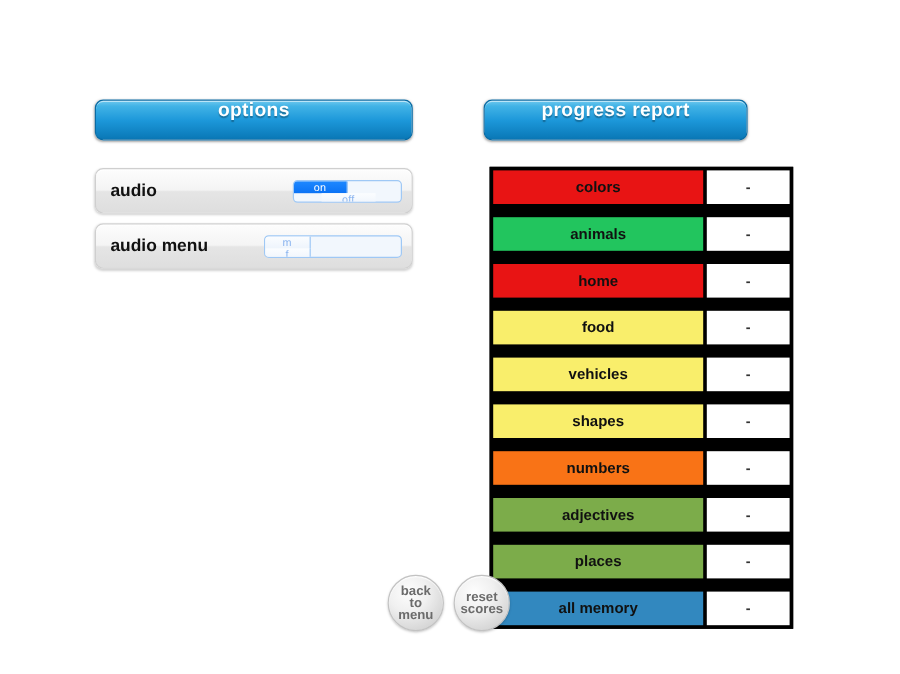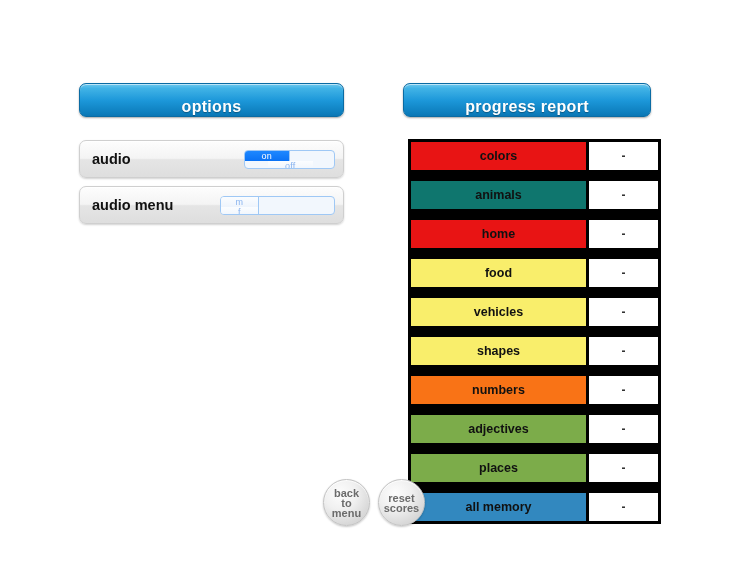--- a/index.html
+++ b/index.html
@@ -24,33 +24,33 @@
     background: linear-gradient(to bottom,
                 #6ec8ee 0%,
                 #41b3e6 14%,
                 #1c97d9 52%,
                 #0c7cbb 93%,
                 #0a76b4 100%);
     border: 1px solid #0a6ba3;
     box-shadow: inset 0 1px 0 rgba(255,255,255,0.55),
                 0 1px 2px rgba(0,0,0,0.35);
     display: flex;
-    align-items: flex-end;
+    align-items: flex-start;
     justify-content: center;
     color: #ffffff;
     font-size: 16px;
     font-weight: bold;
     letter-spacing: 0.3px;
     text-shadow: 0 1px 1px rgba(0,0,0,0.30);
     box-sizing: border-box;
     cursor: pointer;
   }
 
   #options-header { left: 79px;  top: 83px;  width: 265px; }
-  #progress-header { left: 403px; top: 83px;  width: 248px; }
+  #progress-header { left: 403px; top: 83px;  width: 220px; }
 
   
   .option-row {
     position: absolute;
     left: 79px;
     width: 265px;
     height: 38px;
     border-radius: 7px;
     background: linear-gradient(to bottom,
                 #fdfdfd 0%,
@@ -212,21 +212,21 @@
     <div class="seg selected">m/f</div>
   </div>
 </div>
 
 <div id="progress-table">
     <div class="t-row">
       <div class="t-name" style="background: rgb(232, 20, 20);">colors</div>
       <div class="t-score">-</div>
     </div>
     <div class="t-row">
-      <div class="t-name" style="background: #0f766e;">animals</div>
+      <div class="t-name" style="background: #22c55e;">animals</div>
       <div class="t-score">-</div>
     </div>
     <div class="t-row">
       <div class="t-name" style="background: rgb(232, 20, 20);">home</div>
       <div class="t-score">-</div>
     </div>
     <div class="t-row">
       <div class="t-name" style="background: rgb(249, 238, 107);">food</div>
       <div class="t-score">-</div>
     </div>

